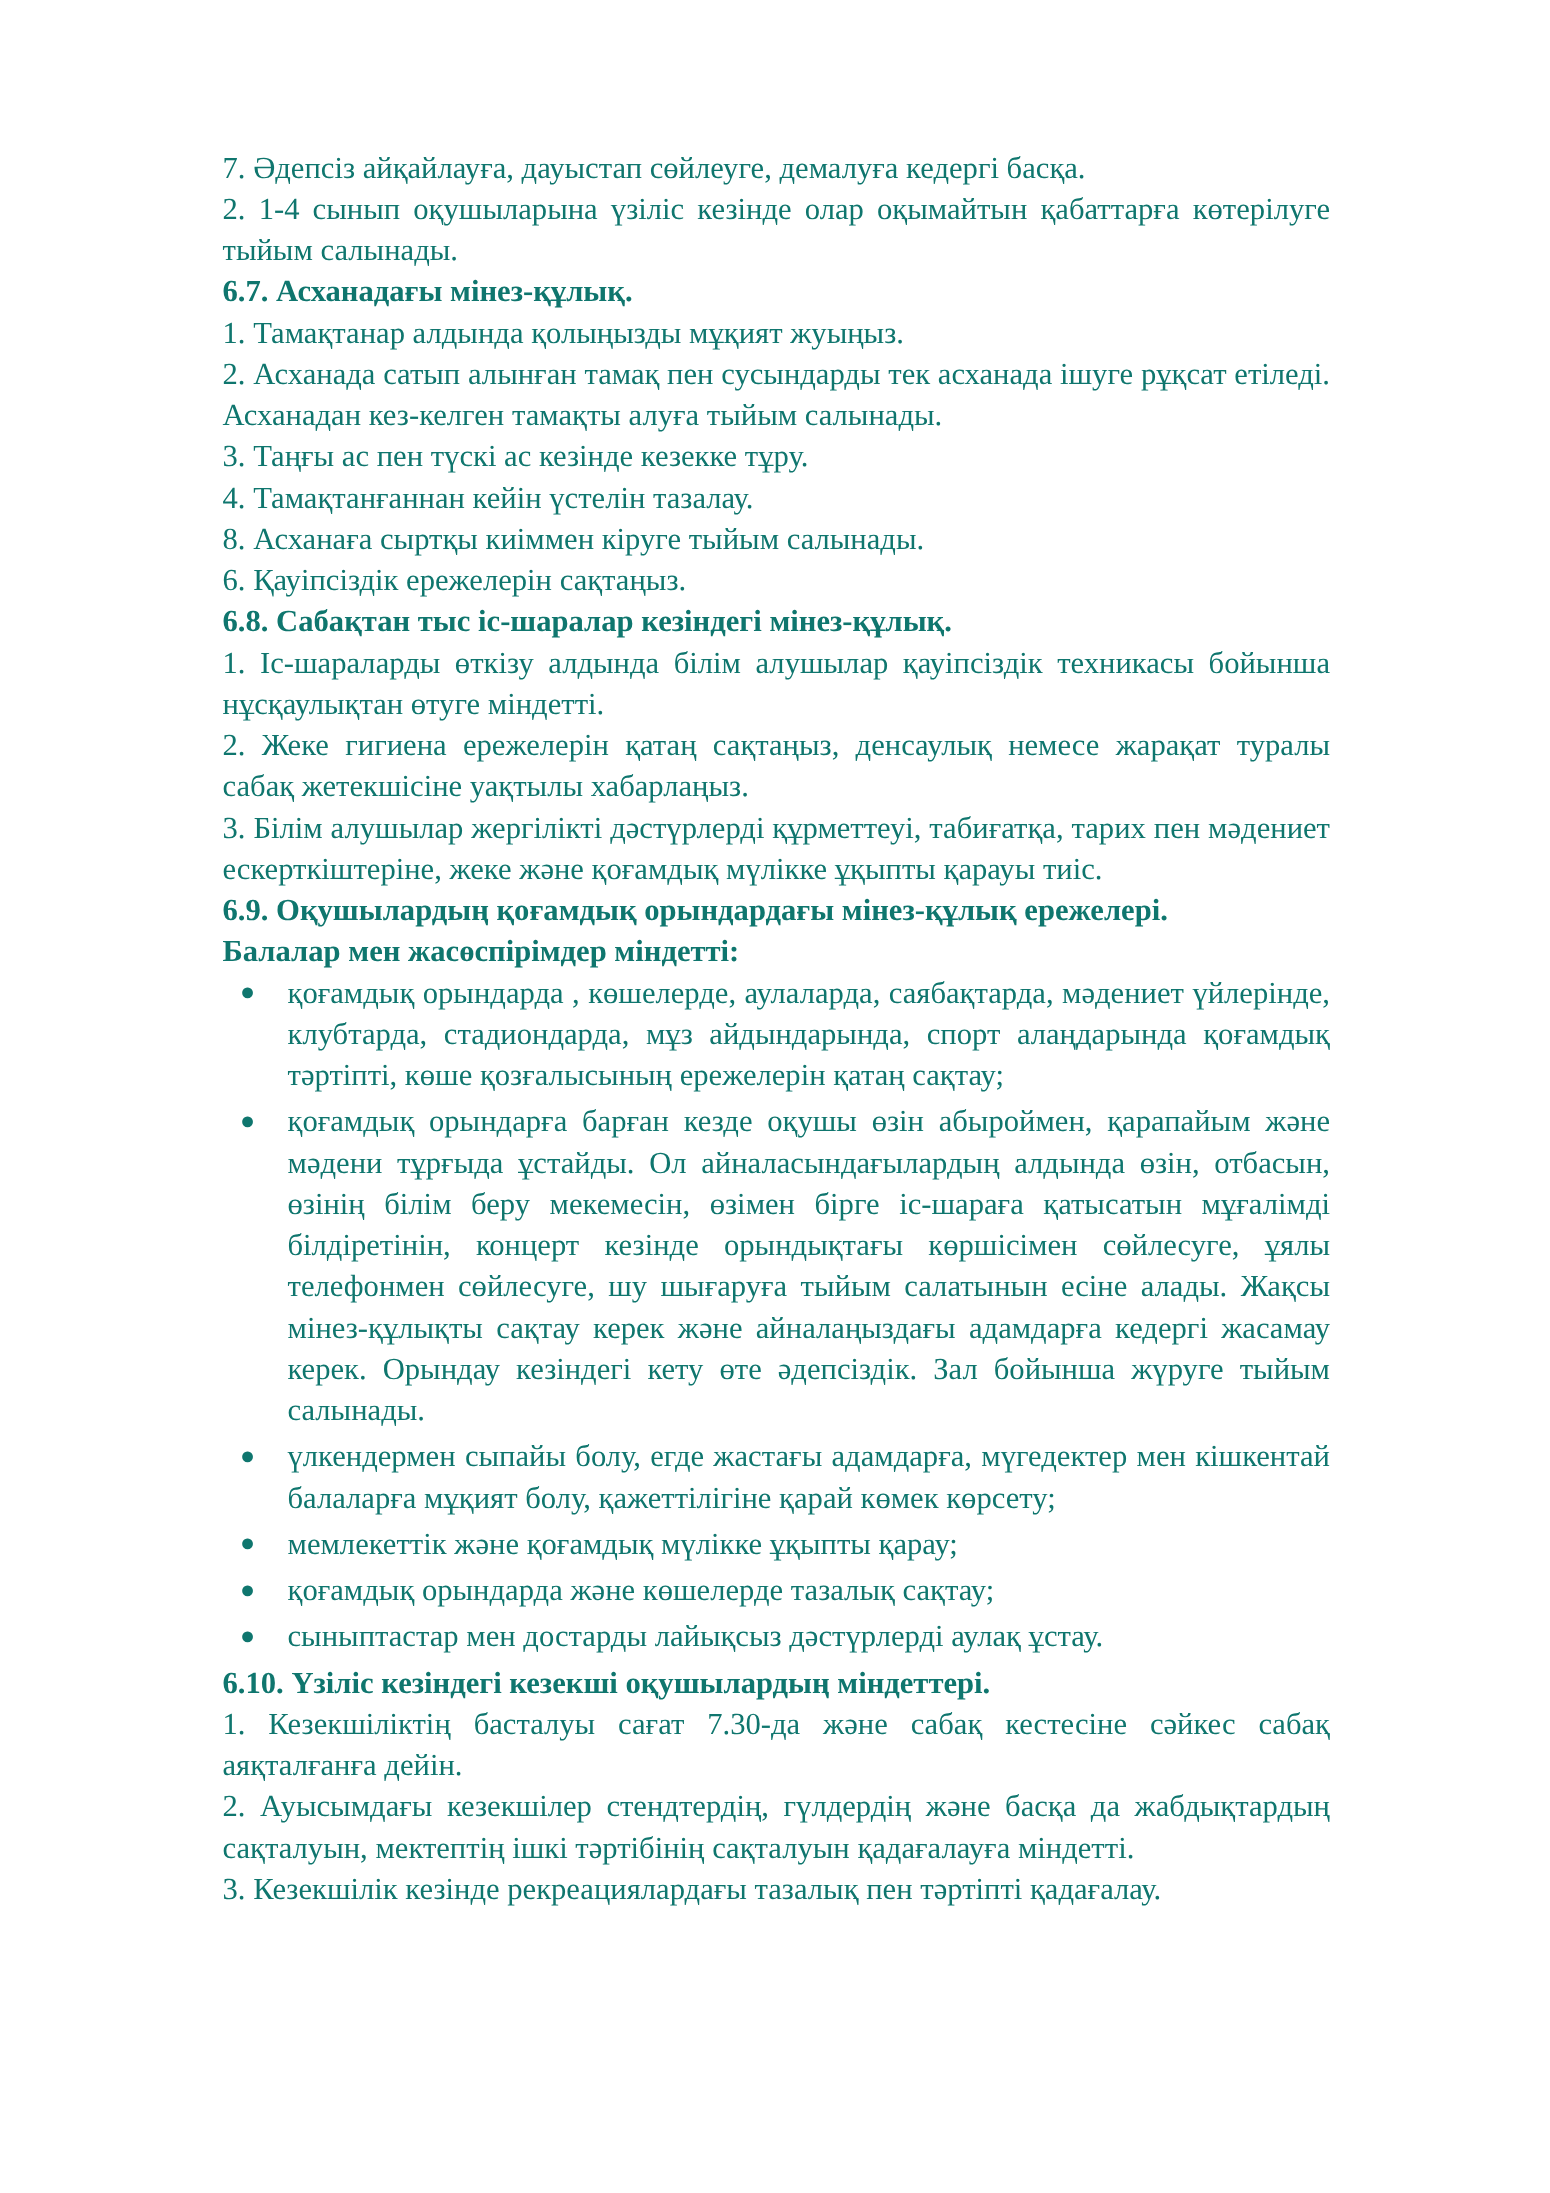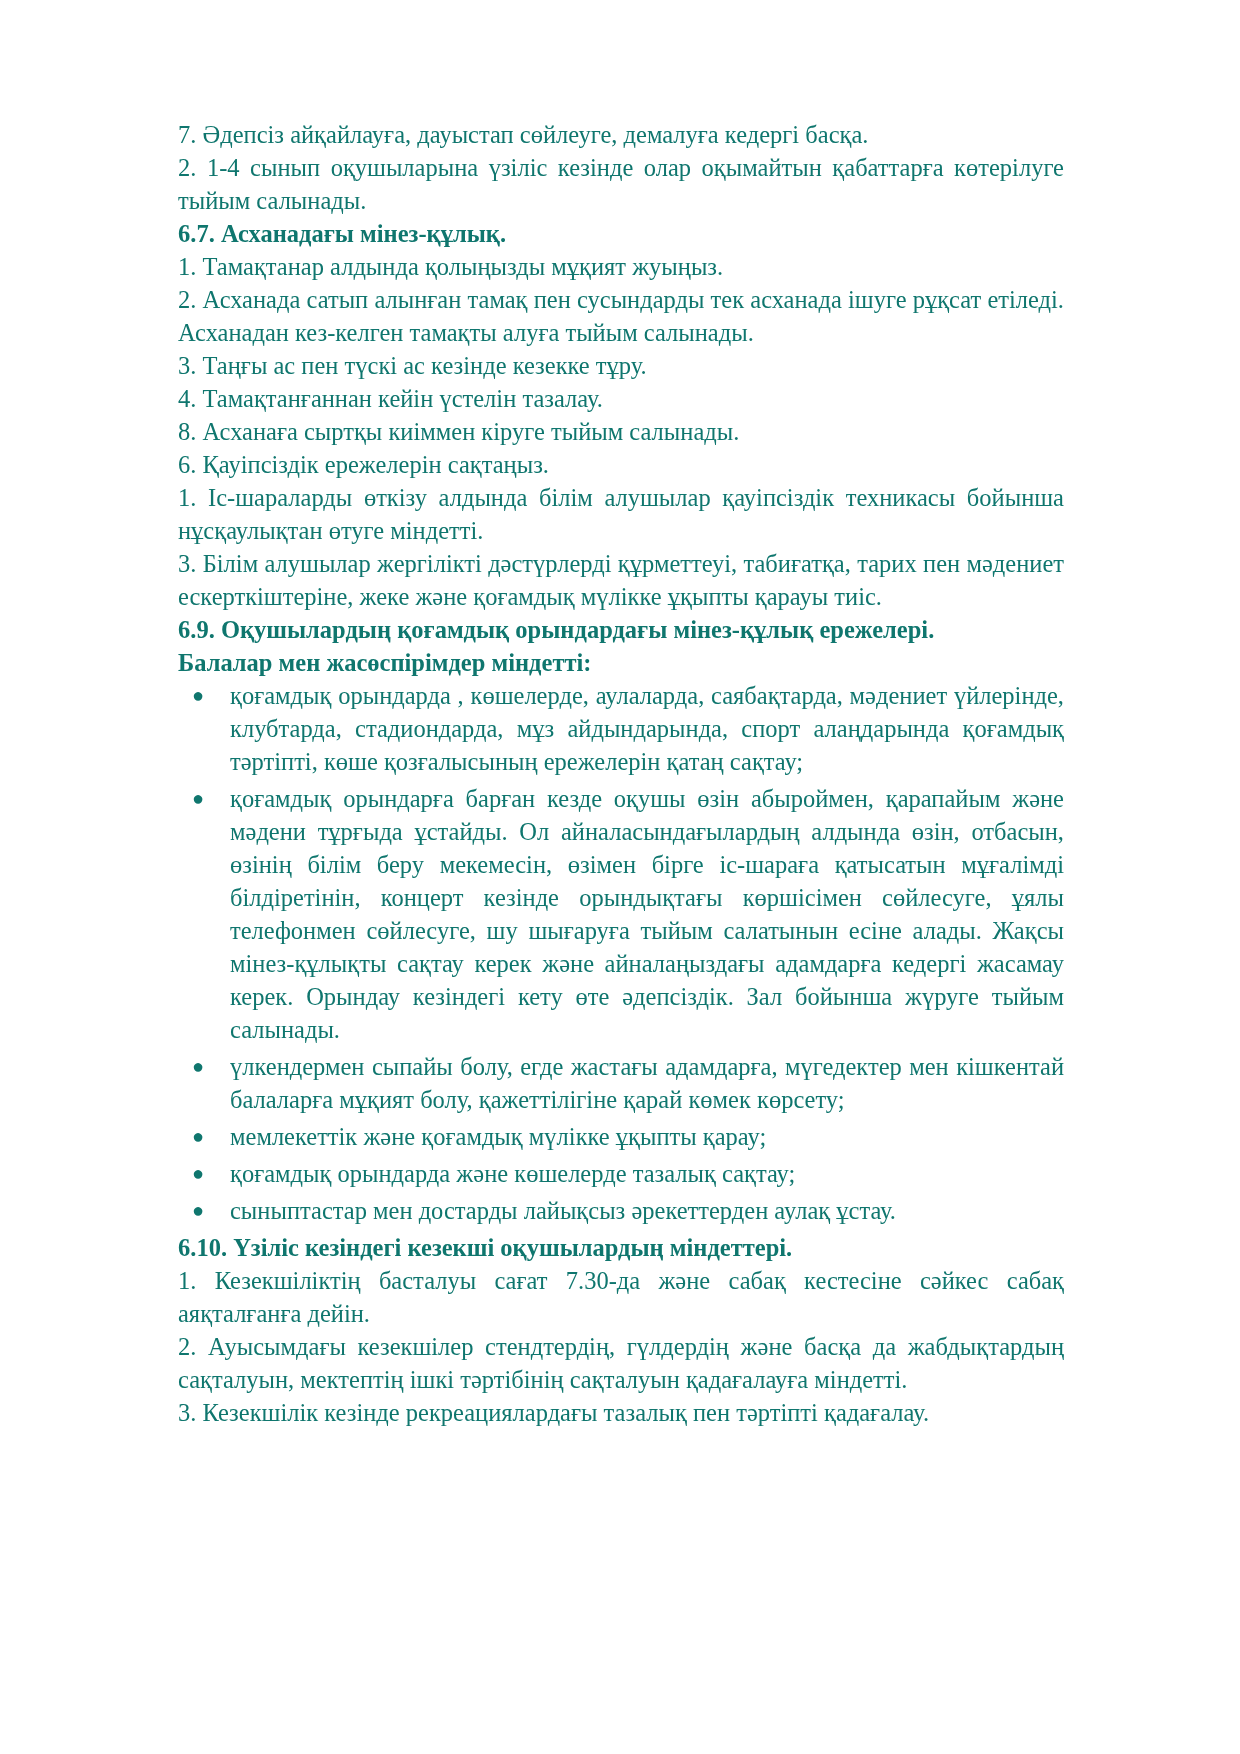--- a/index.html
+++ b/index.html
@@ -26,31 +26,33 @@
   <p class="p last-left">2. 1-4 сынып оқушыларына үзіліс кезінде олар оқымайтын қабаттарға көтерілуге тыйым салынады.</p>
 
   <p class="h">6.7. Асханадағы мінез-құлық.</p>
   <p class="p last-left">1. Тамақтанар алдында қолыңызды мұқият жуыңыз.</p>
   <p class="p last-left">2. Асханада сатып алынған тамақ пен сусындарды тек асханада ішуге рұқсат етіледі. Асханадан кез-келген тамақты алуға тыйым салынады.</p>
   <p class="p last-left">3. Таңғы ас пен түскі ас кезінде кезекке тұру.</p>
   <p class="p last-left">4. Тамақтанғаннан кейін үстелін тазалау.</p>
   <p class="p last-left">8. Асханаға сыртқы киіммен кіруге тыйым салынады.</p>
   <p class="p last-left">6. Қауіпсіздік ережелерін сақтаңыз.</p>
 
+  <p class="h">6.8. Сабақтан тыс іс-шаралар кезіндегі мінез-құлық.</p>
   <p class="p last-left">1. Іс-шараларды өткізу алдында білім алушылар қауіпсіздік техникасы бойынша нұсқаулықтан өтуге міндетті.</p>
+  <p class="p last-left">2. Жеке гигиена ережелерін қатаң сақтаңыз, денсаулық немесе жарақат туралы сабақ жетекшісіне уақтылы хабарлаңыз.</p>
   <p class="p last-left">3. Білім алушылар жергілікті дәстүрлерді құрметтеуі, табиғатқа, тарих пен мәдениет ескерткіштеріне, жеке және қоғамдық мүлікке ұқыпты қарауы тиіс.</p>
 
   <p class="h">6.9. Оқушылардың қоғамдық орындардағы мінез-құлық ережелері.</p>
   <p class="h">Балалар мен жасөспірімдер міндетті:</p>
   <ul class="bullets">
     <li><span class="dot">●</span><span>қоғамдық орындарда , көшелерде, аулаларда, саябақтарда, мәдениет үйлерінде, клубтарда, стадиондарда, мұз айдындарында, спорт алаңдарында қоғамдық тәртіпті, көше қозғалысының ережелерін қатаң сақтау;</span></li>
     <li><span class="dot">●</span><span>қоғамдық орындарға барған кезде оқушы өзін абыроймен, қарапайым және мәдени тұрғыда ұстайды. Ол айналасындағылардың алдында өзін, отбасын, өзінің білім беру мекемесін, өзімен бірге іс-шараға қатысатын мұғалімді білдіретінін, концерт кезінде орындықтағы көршісімен сөйлесуге, ұялы телефонмен сөйлесуге, шу шығаруға тыйым салатынын есіне алады. Жақсы мінез-құлықты сақтау керек және айналаңыздағы адамдарға кедергі жасамау керек. Орындау кезіндегі кету өте әдепсіздік. Зал бойынша жүруге тыйым салынады.</span></li>
     <li><span class="dot">●</span><span>үлкендермен сыпайы болу, егде жастағы адамдарға, мүгедектер мен кішкентай балаларға мұқият болу, қажеттілігіне қарай көмек көрсету;</span></li>
     <li><span class="dot">●</span><span>мемлекеттік және қоғамдық мүлікке ұқыпты қарау;</span></li>
     <li><span class="dot">●</span><span>қоғамдық орындарда және көшелерде тазалық сақтау;</span></li>
-    <li><span class="dot">●</span><span>сыныптастар мен достарды лайықсыз әрекеттерден аулақ ұстау.</span></li>
+    <li><span class="dot">●</span><span>сыныптастар мен достарды лайықсыз дәстүрлерді аулақ ұстау.</span></li>
   </ul>
 
   <p class="h">6.10. Үзіліс кезіндегі кезекші оқушылардың міндеттері.</p>
   <p class="p last-left">1. Кезекшіліктің басталуы сағат 7.30-да және сабақ кестесіне сәйкес сабақ аяқталғанға дейін.</p>
   <p class="p last-left">2. Ауысымдағы кезекшілер стендтердің, гүлдердің және басқа да жабдықтардың сақталуын, мектептің ішкі тәртібінің сақталуын қадағалауға міндетті.</p>
   <p class="p last-left">3. Кезекшілік кезінде рекреациялардағы тазалық пен тәртіпті қадағалау.</p>
 </div>
 
 </body></html>

